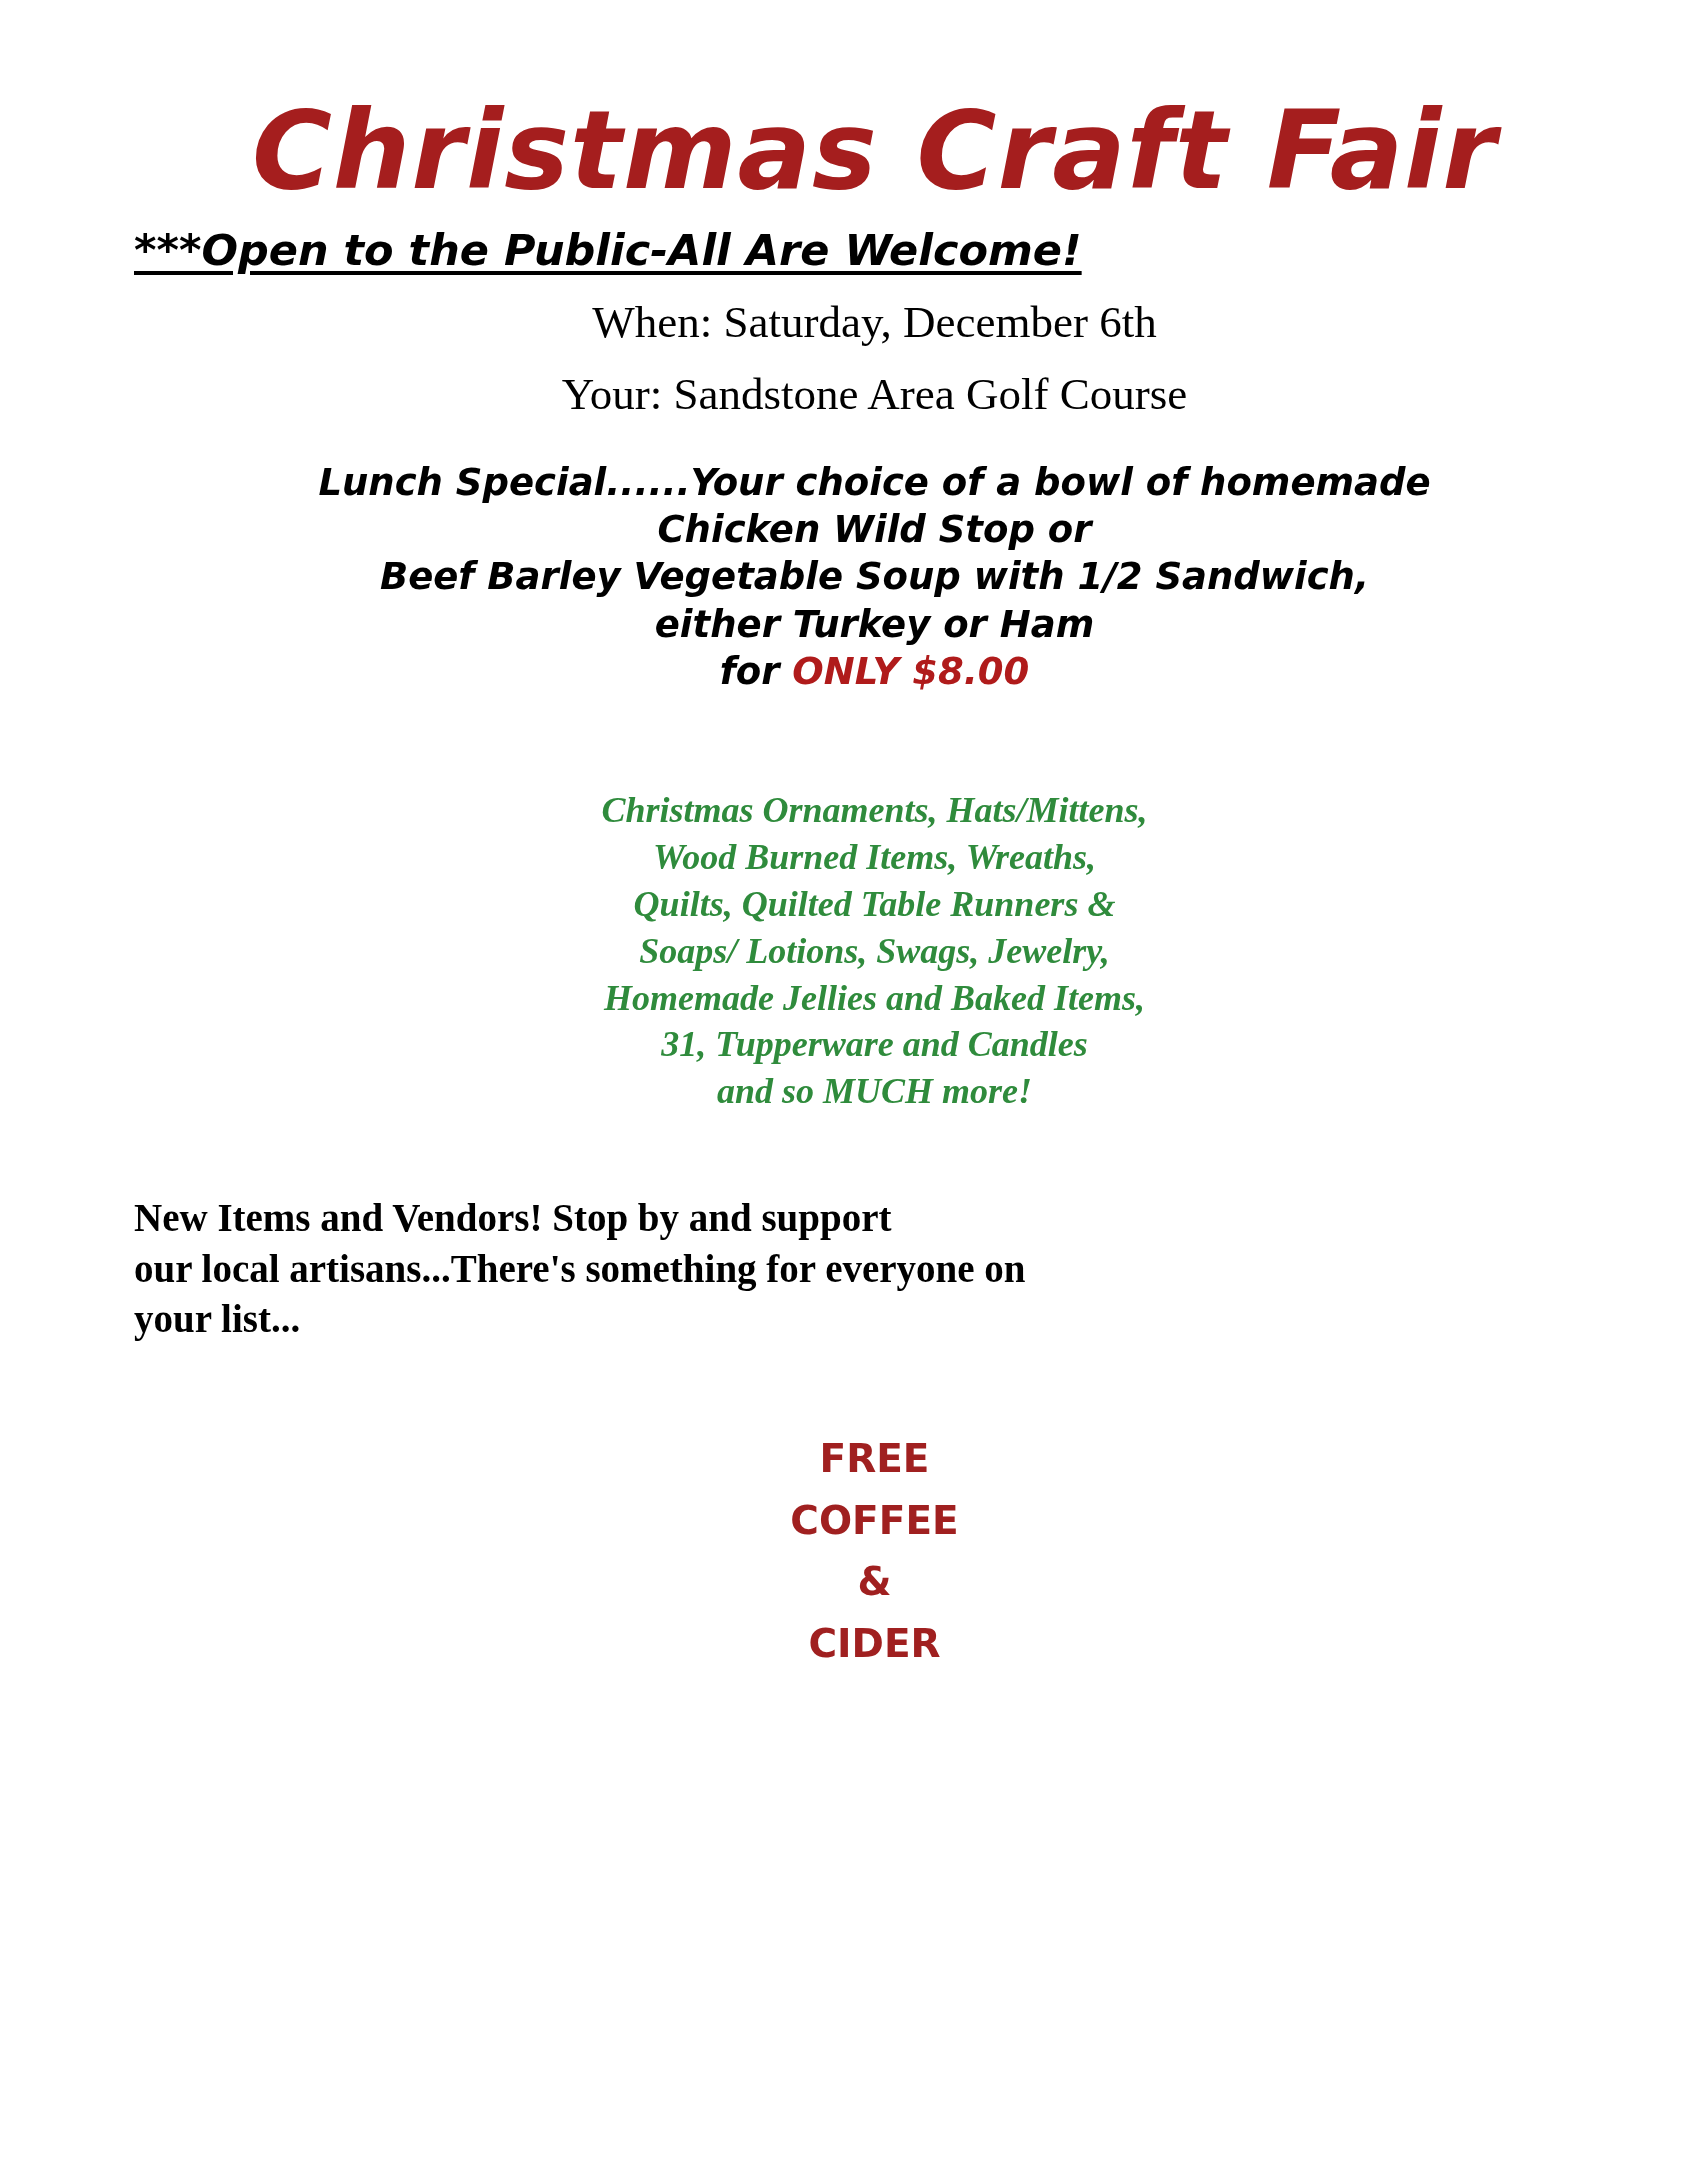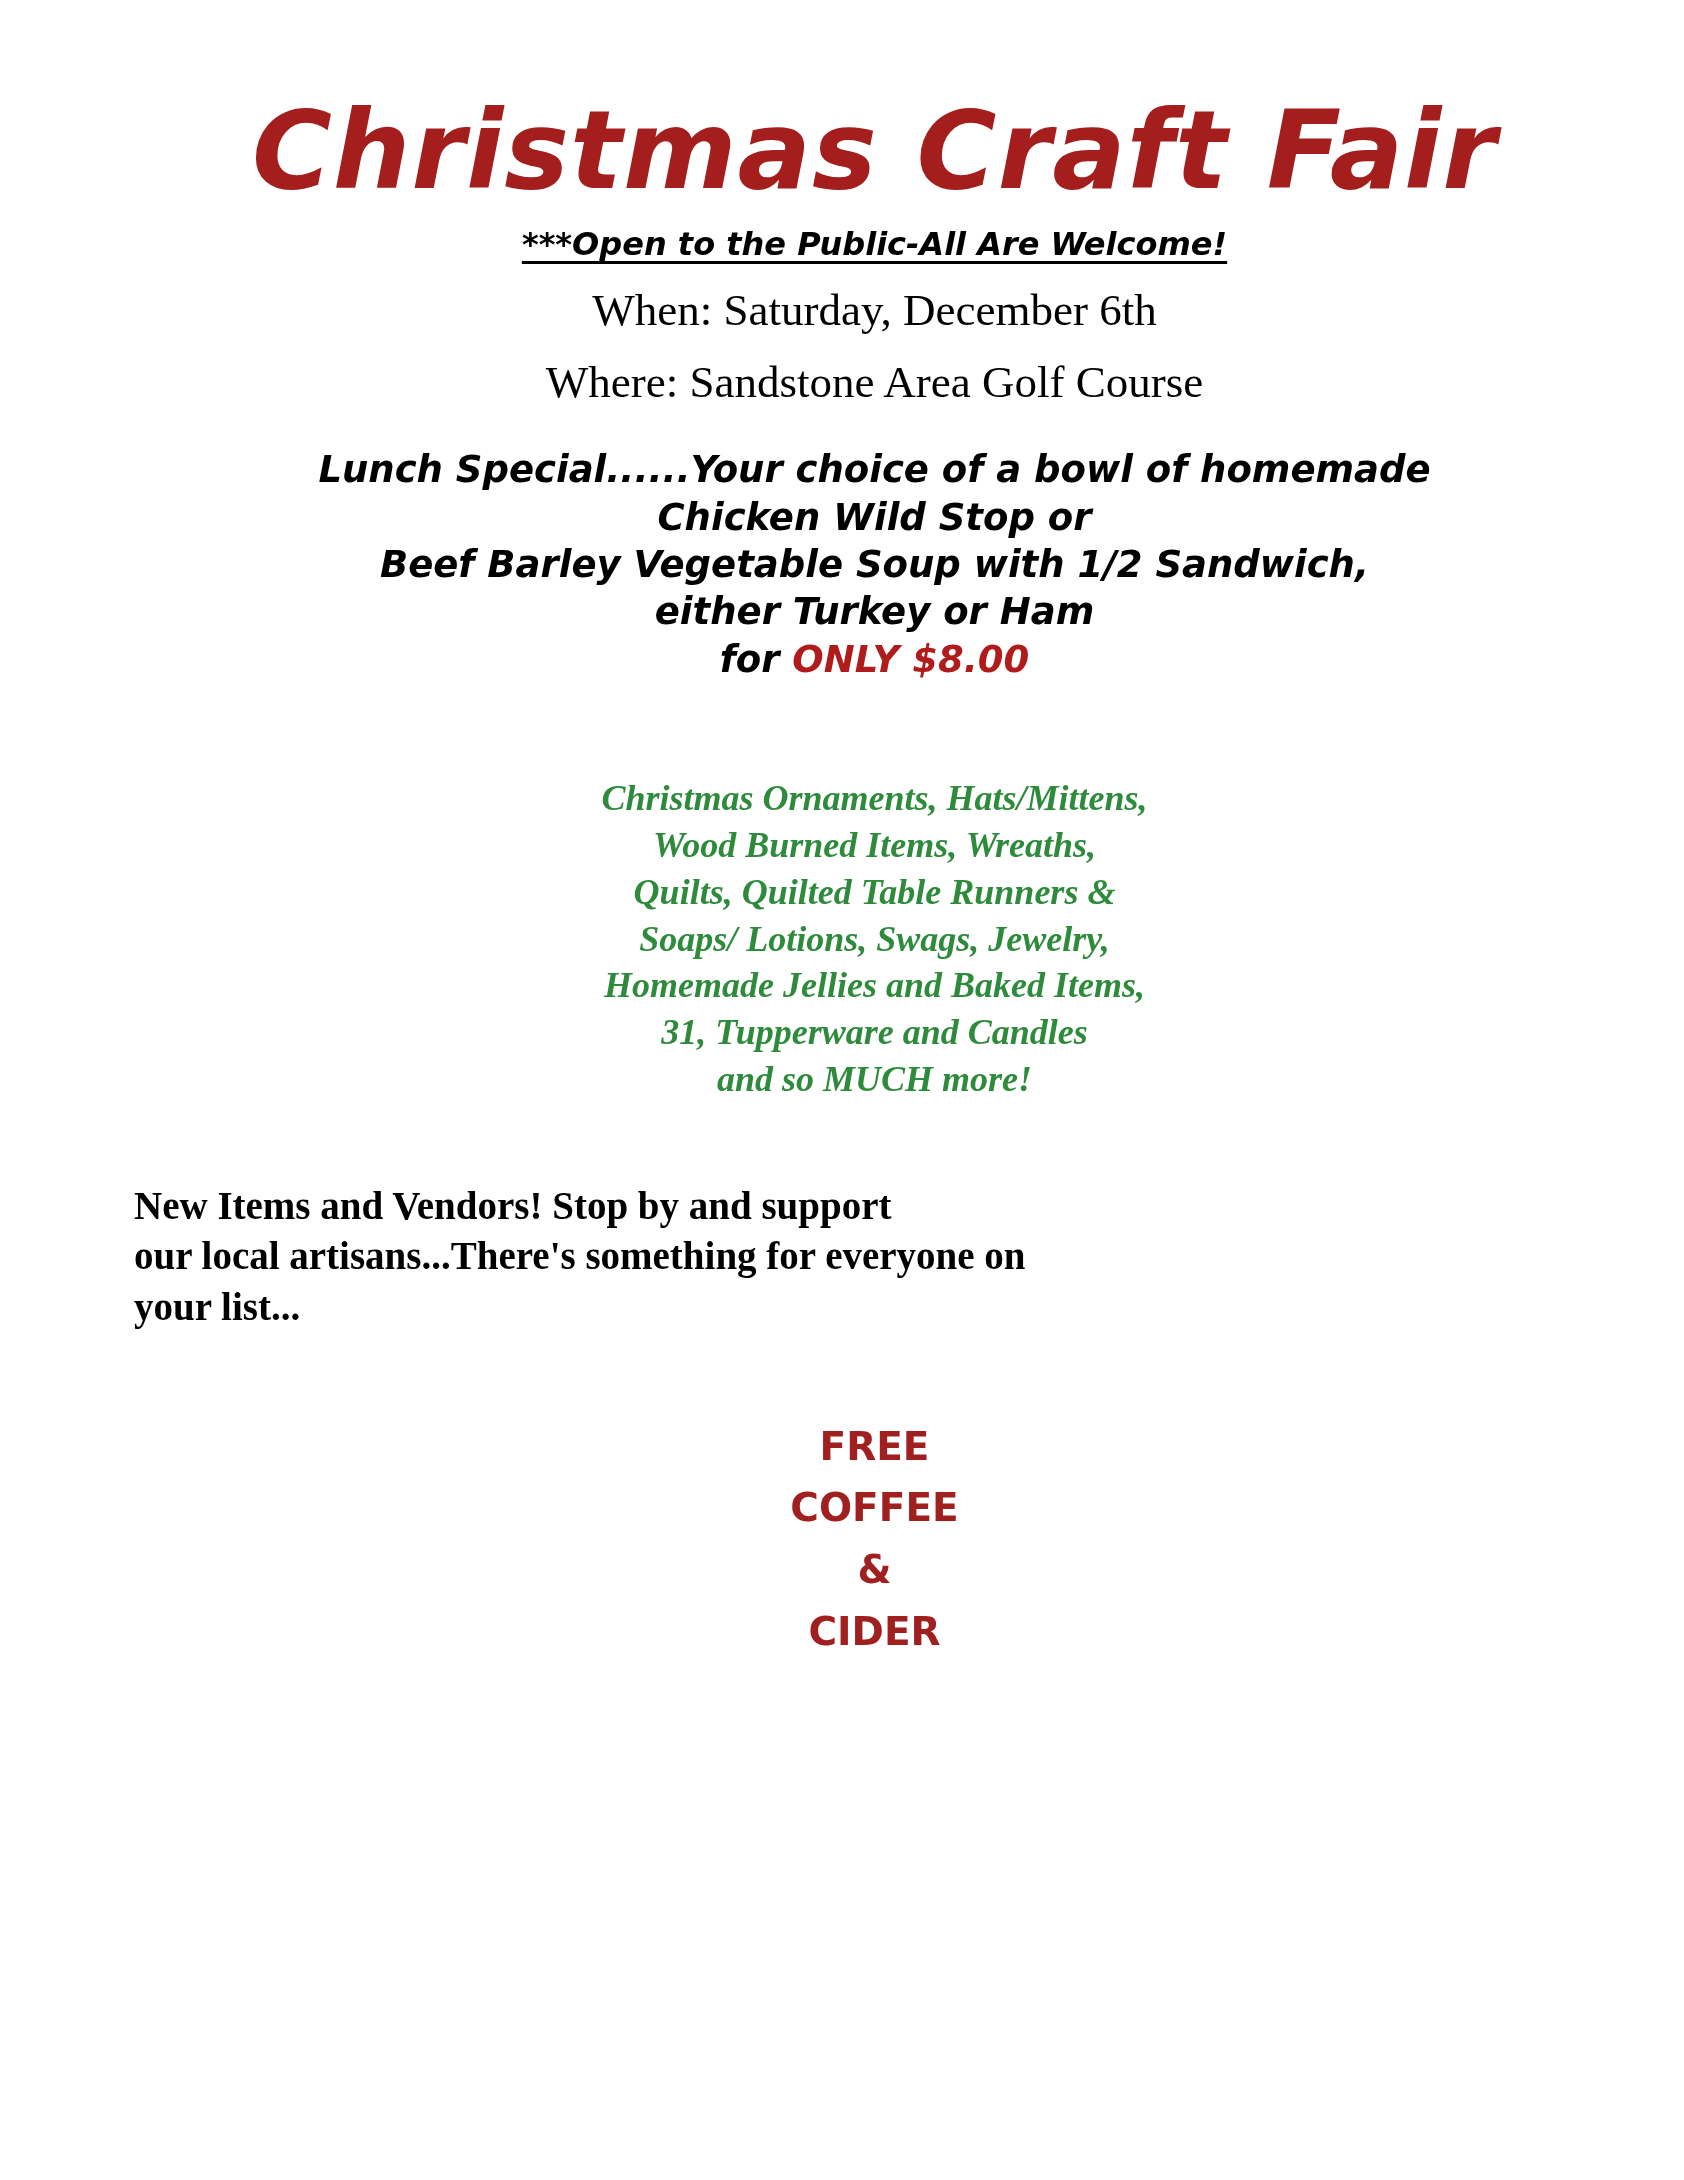--- a/index.html
+++ b/index.html
@@ -29,25 +29,24 @@
     font-style: italic;
     font-weight: bold;
     font-size: 109px;
     line-height: 1.05;
     color: #a51e1e;
     letter-spacing: 0.9px;
     margin: 0 0 12px 0;
   }
 
   .subtitle {
-    text-align: center;
     font-family: "DejaVu Sans", sans-serif;
     font-style: italic;
     font-weight: bold;
-    font-size: 32px;
+    font-size: 43px;
     line-height: 1.1;
     margin: 19px 0 8.5px 0;
   }
   .subtitle span {
     text-decoration: underline;
     text-underline-offset: 6px;
   }
 
   .detail {
     text-align: center;
@@ -108,21 +107,21 @@
 
 <div class="page">
 
   <h1 class="title">Christmas Craft Fair</h1>
 
   <div class="subtitle">
     <span>***Open to the Public-All Are Welcome!</span>
   </div>
 
   <div class="detail">When: Saturday, December 6th</div>
-  <div class="detail">Where: Sandstone Area Golf Course</div>
+  <div class="detail">Your: Sandstone Area Golf Course</div>
 
   <div class="lunch">
     <span class="line">Lunch Special......Your choice of a bowl of homemade</span>
     <span class="line">Chicken Wild Stop or</span>
     <span class="line">Beef Barley Vegetable Soup with 1/2 Sandwich,</span>
     <span class="line">either Turkey or Ham</span>
     <span class="line"><span>for </span><span class="price">ONLY $8.00</span></span>
   </div>
 
   <div class="items">

